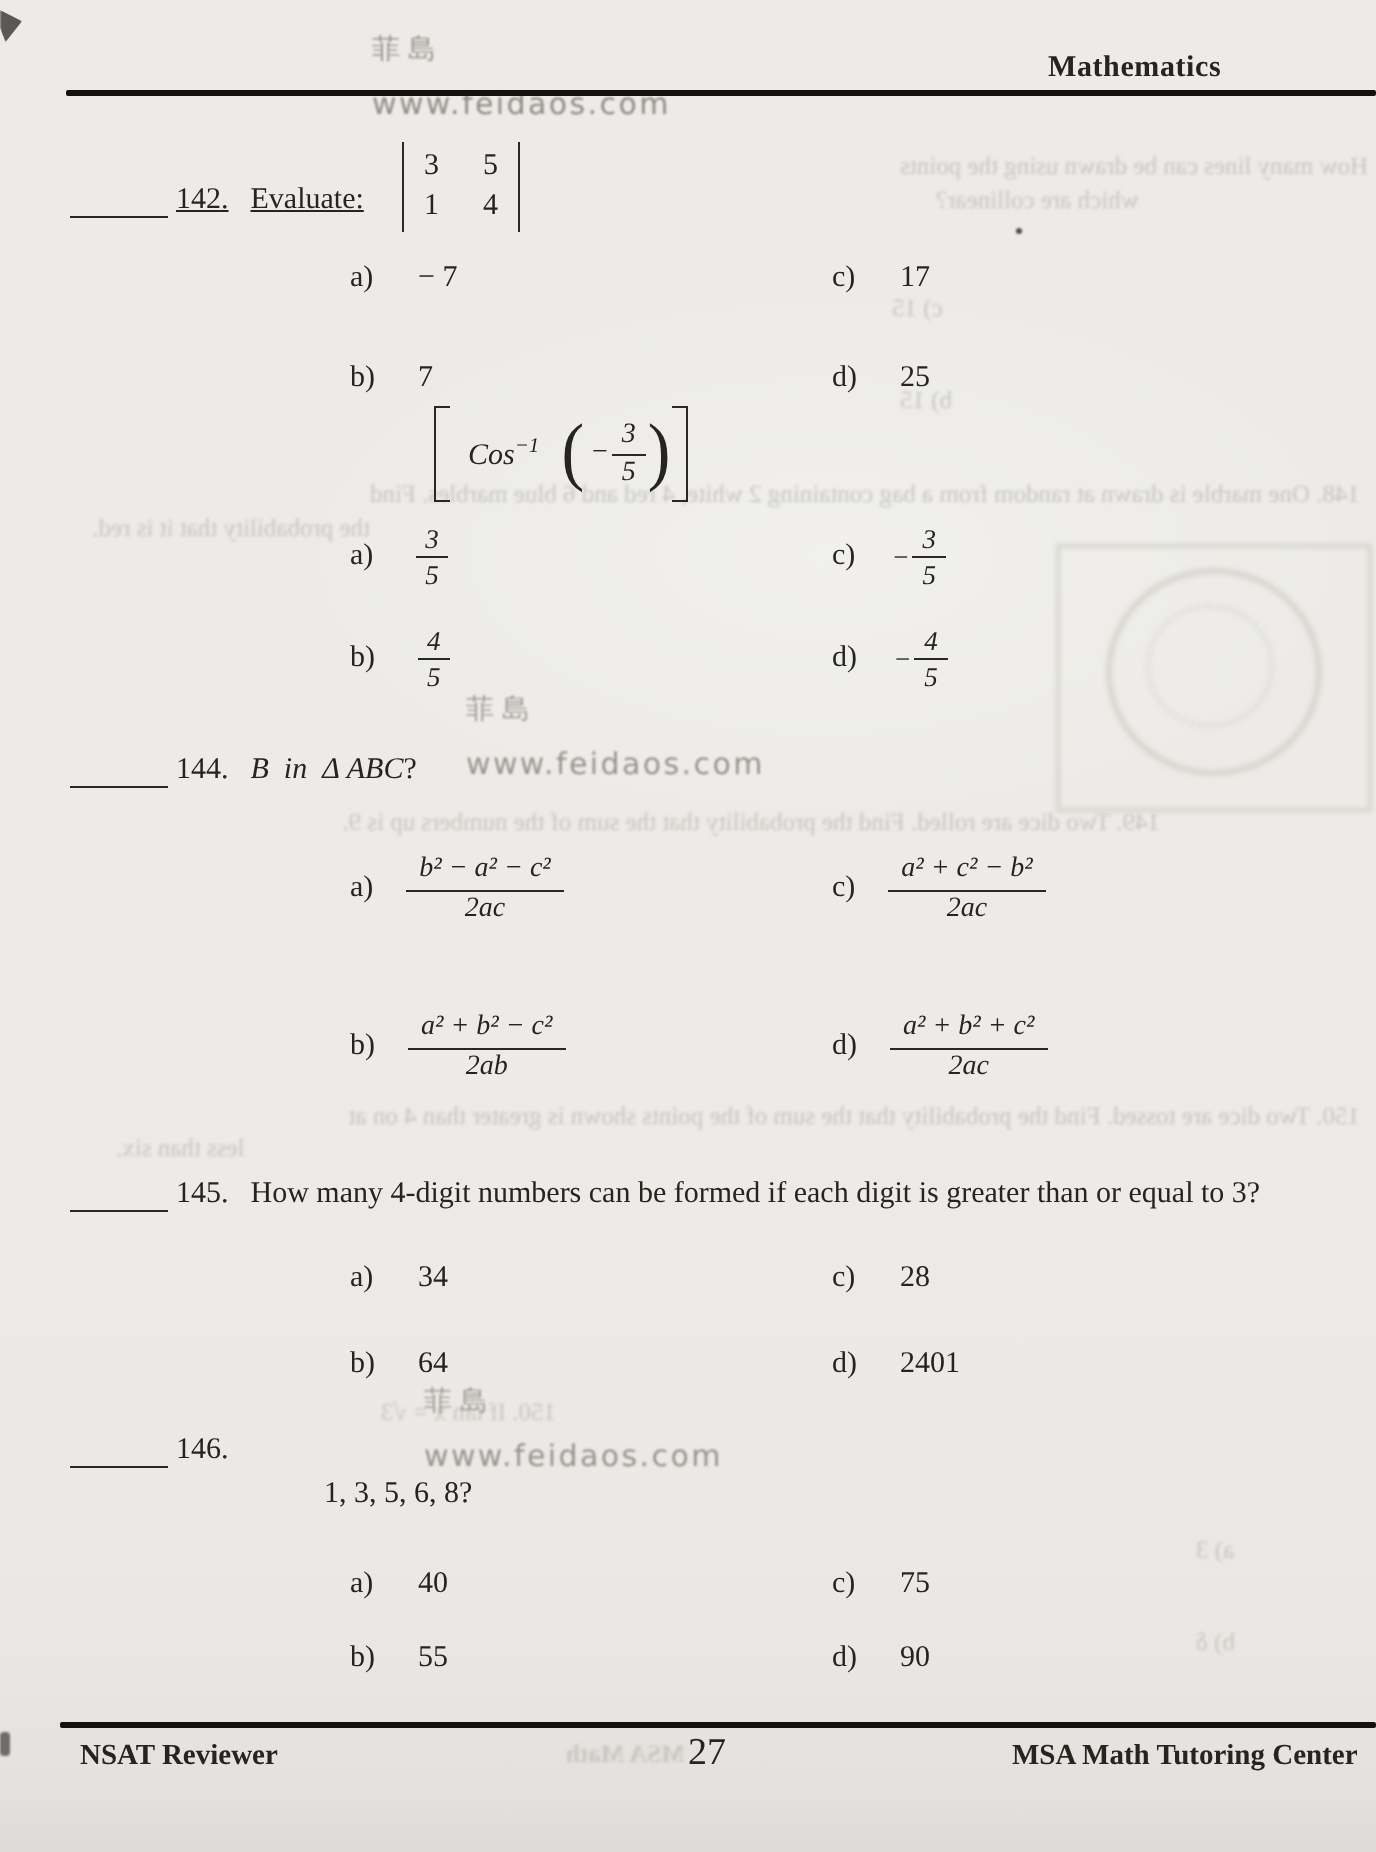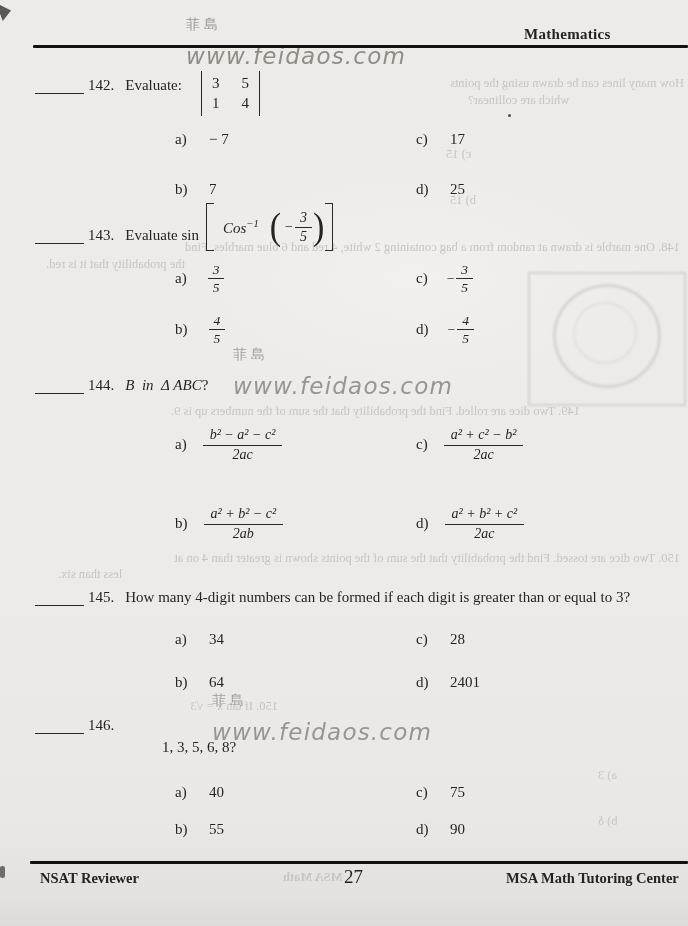--- a/index.html
+++ b/index.html
@@ -12,21 +12,21 @@
     color:#26241f;
   }
   
   .rule{position:absolute;background:#14120f;height:3px;border-radius:1px;}
   .hdr-title{position:absolute;font-weight:bold;font-size:15px;letter-spacing:.3px;}
   .ftr-text{position:absolute;font-weight:bold;font-size:14.5px;white-space:nowrap;}
   .pageno{position:absolute;font-weight:normal;font-size:19px;}
   
   .wm{position:absolute;display:flex;align-items:baseline;gap:9px;color:#98958f;filter:blur(0.4px);white-space:nowrap;flex-direction:column;}
   .wm .cjk{font-size:14px;letter-spacing:4px;opacity:.9;}
-  .wm .url{font-style:italic;font-size:23px;letter-spacing:1.2px;font-family:"DejaVu Sans",sans-serif;}
+  .wm .url{font-size:15px;letter-spacing:1.2px;font-family:"DejaVu Sans",sans-serif;}
   
   .qline{position:absolute;left:35px;display:flex;align-items:baseline;font-size:15px;white-space:pre;}
   .blank{display:inline-block;width:49px;border-bottom:1.5px solid #2a2824;align-self:flex-end;}
   .qnum{margin:0 11px 0 4px;}
   .qmath{font-style:italic;white-space:pre;}
   
   .det{position:absolute;display:grid;grid-template-columns:auto auto;column-gap:22px;row-gap:3px;
        padding:4px 10px;border-left:1.7px solid #2a2824;border-right:1.7px solid #2a2824;font-size:15px;}
   .det span{text-align:center;}
   
@@ -85,21 +85,21 @@
     <div class="c2"></div>
   </div>
 
   <div class="wm" style="left:186px;top:16px;color:#908d87;">
     <span class="cjk">菲島</span>
     <span class="url">www.feidaos.com</span>
   </div>
   <div class="hdr-title" style="left:524px;top:26px;">Mathematics</div>
   <div class="rule" style="left:33px;top:45px;width:655px;"></div>
 
-  <div class="qline" style="top:77px;">
+  <div class="qline" style="top:92px;text-decoration:underline;">
     <span class="blank"></span><span class="qnum">142.</span><span>Evaluate:</span>
   </div>
   <div class="det" style="left:201px;top:71px;">
     <span>3</span>
     <span>5</span>
     <span>1</span>
     <span>4</span>
   </div>
   <div class="opt" style="left:175px;top:131px;">
     <span class="lab">a)</span>
@@ -111,24 +111,21 @@
   </div>
   <div class="opt" style="left:175px;top:181px;">
     <span class="lab">b)</span>
       <span class="val">7</span>
   </div>
   <div class="opt" style="left:416px;top:181px;">
     <span class="lab">d)</span>
       <span class="val">25</span>
   </div>
 
-  <div class="qline" style="top:227px;">
-    <span class="blank"></span><span class="qnum">143.</span><span>Evaluate sin</span>
-  </div>
-  <div class="expr" style="left:206px;top:203px;height:48px;">
+  <div class="expr" style="left:217px;top:203px;height:48px;">
     <span class="bigbr l"></span>
     <span class="func"><i>Cos</i><sup>−1</sup></span>
     <span class="paren">(</span>
     <span class="sign">−</span>
     <span class="frac">
       <span class="num">3</span>
       <span class="den">5</span>
     </span>
     <span class="paren">)</span>
     <span class="bigbr r"></span>

